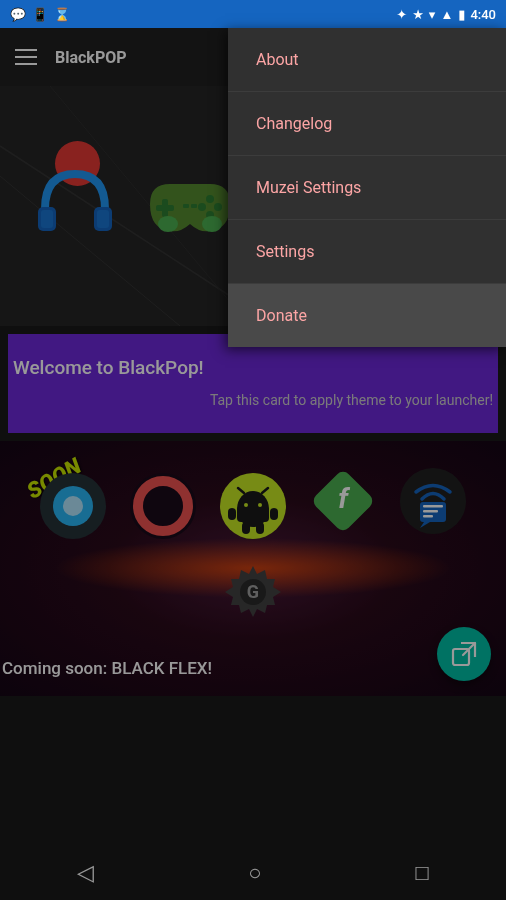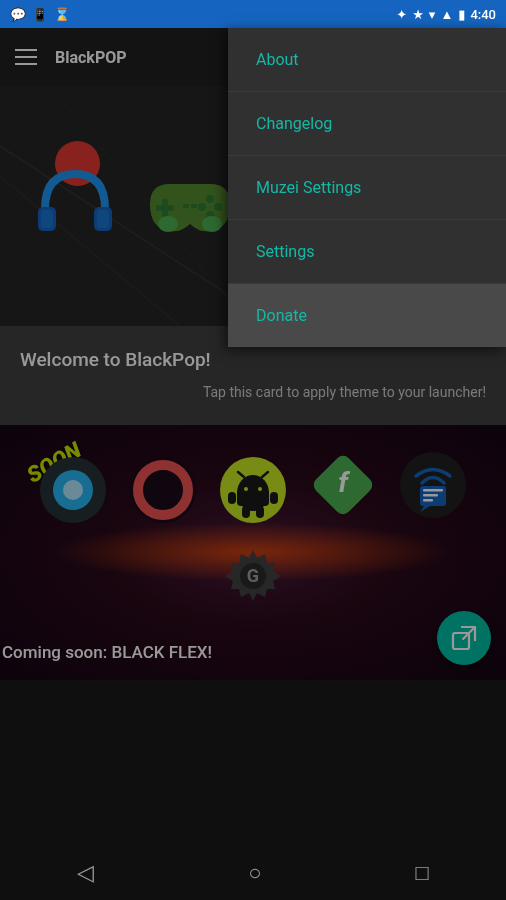--- a/index.html
+++ b/index.html
@@ -112,23 +112,23 @@
       top: 55px;
       left: 55px;
       width: 45px;
       height: 45px;
       background: #e53935;
       border-radius: 50%;
     }
 
     
     #welcome-card {
-      background: #404040;
-      margin: 0;
-      padding: 22px 20px;
+      background: #6d28d9;
+      margin: 8px;
+      padding: 22px 5px;
     }
     .welcome-title {
       color: white;
       font-size: 19px;
       font-weight: 500;
       margin-bottom: 12px;
     }
     .welcome-subtitle {
       color: #cccccc;
       font-size: 14px;
@@ -245,21 +245,21 @@
       position: absolute;
       top: 28px;
       right: 0;
       width: 278px;
       background: #303030;
       z-index: 20;
       box-shadow: -3px 3px 12px rgba(0,0,0,0.6);
     }
     .dropdown-item {
       padding: 22px 28px;
-      color: #14b8a6;
+      color: #fca5a5;
       font-size: 16px;
       cursor: pointer;
       border-bottom: 1px solid rgba(255,255,255,0.06);
     }
     .dropdown-item.active {
       background: rgba(255,255,255,0.12);
     }
     .dropdown-item:last-child {
       border-bottom: none;
     }

